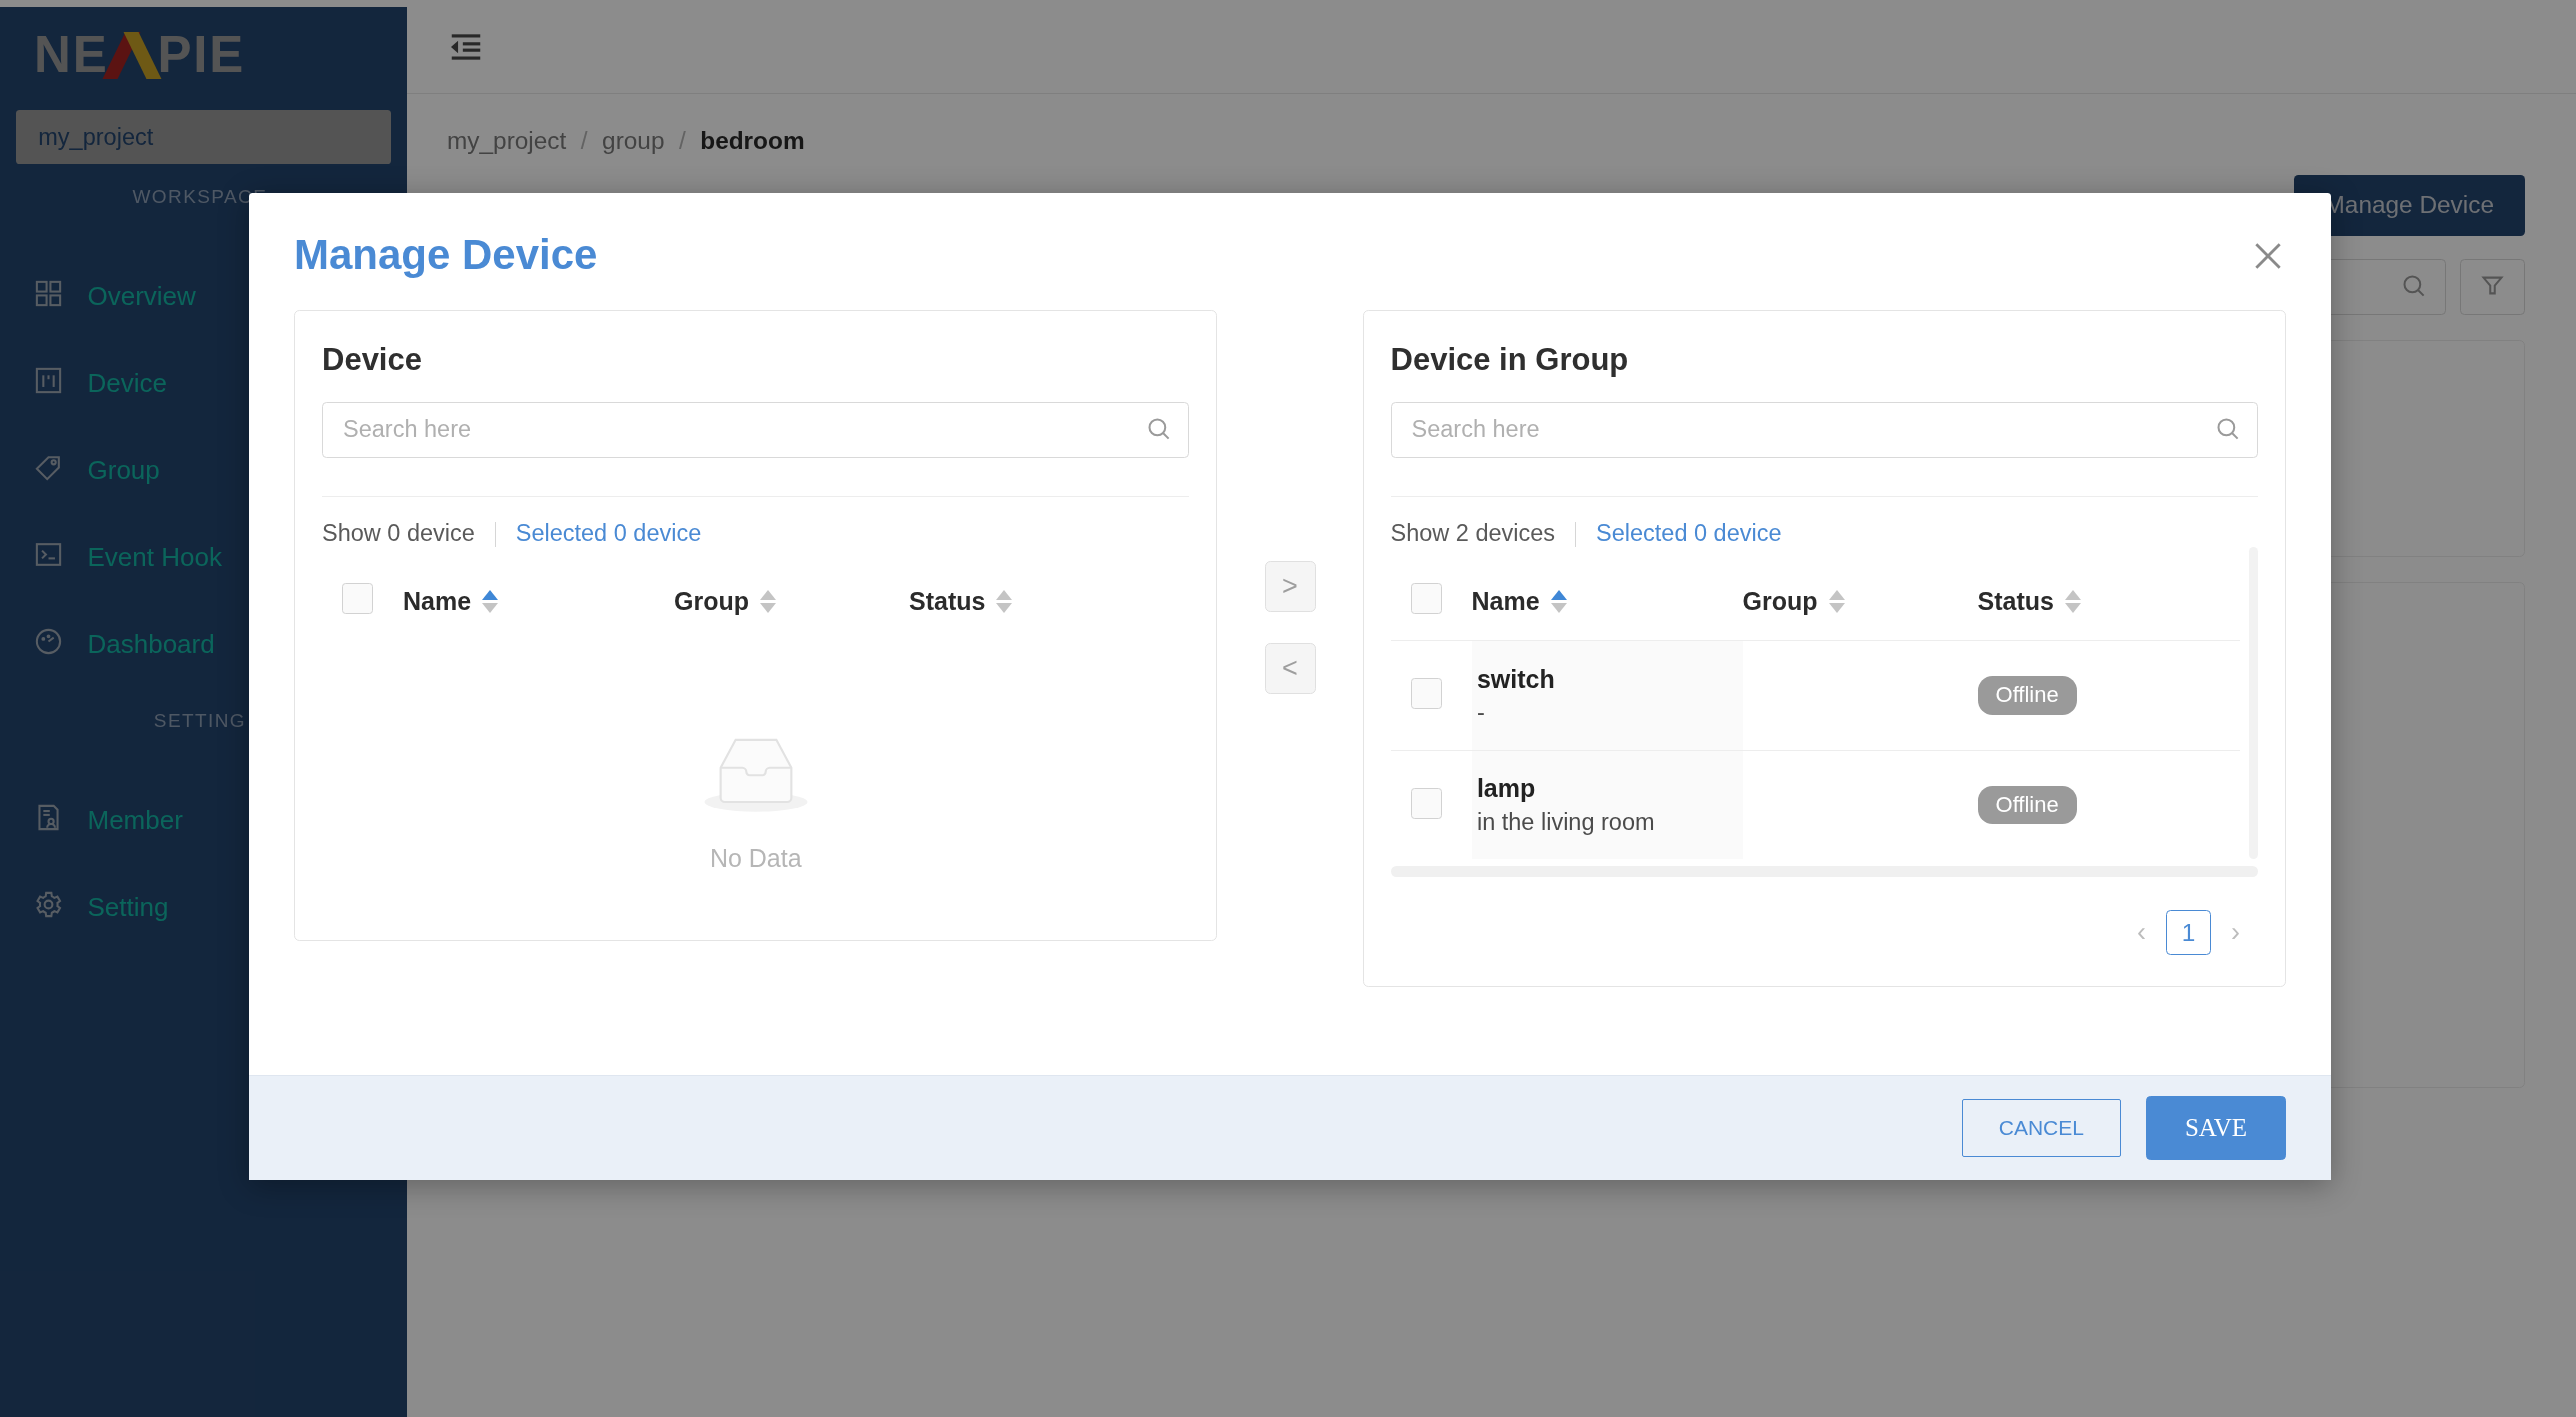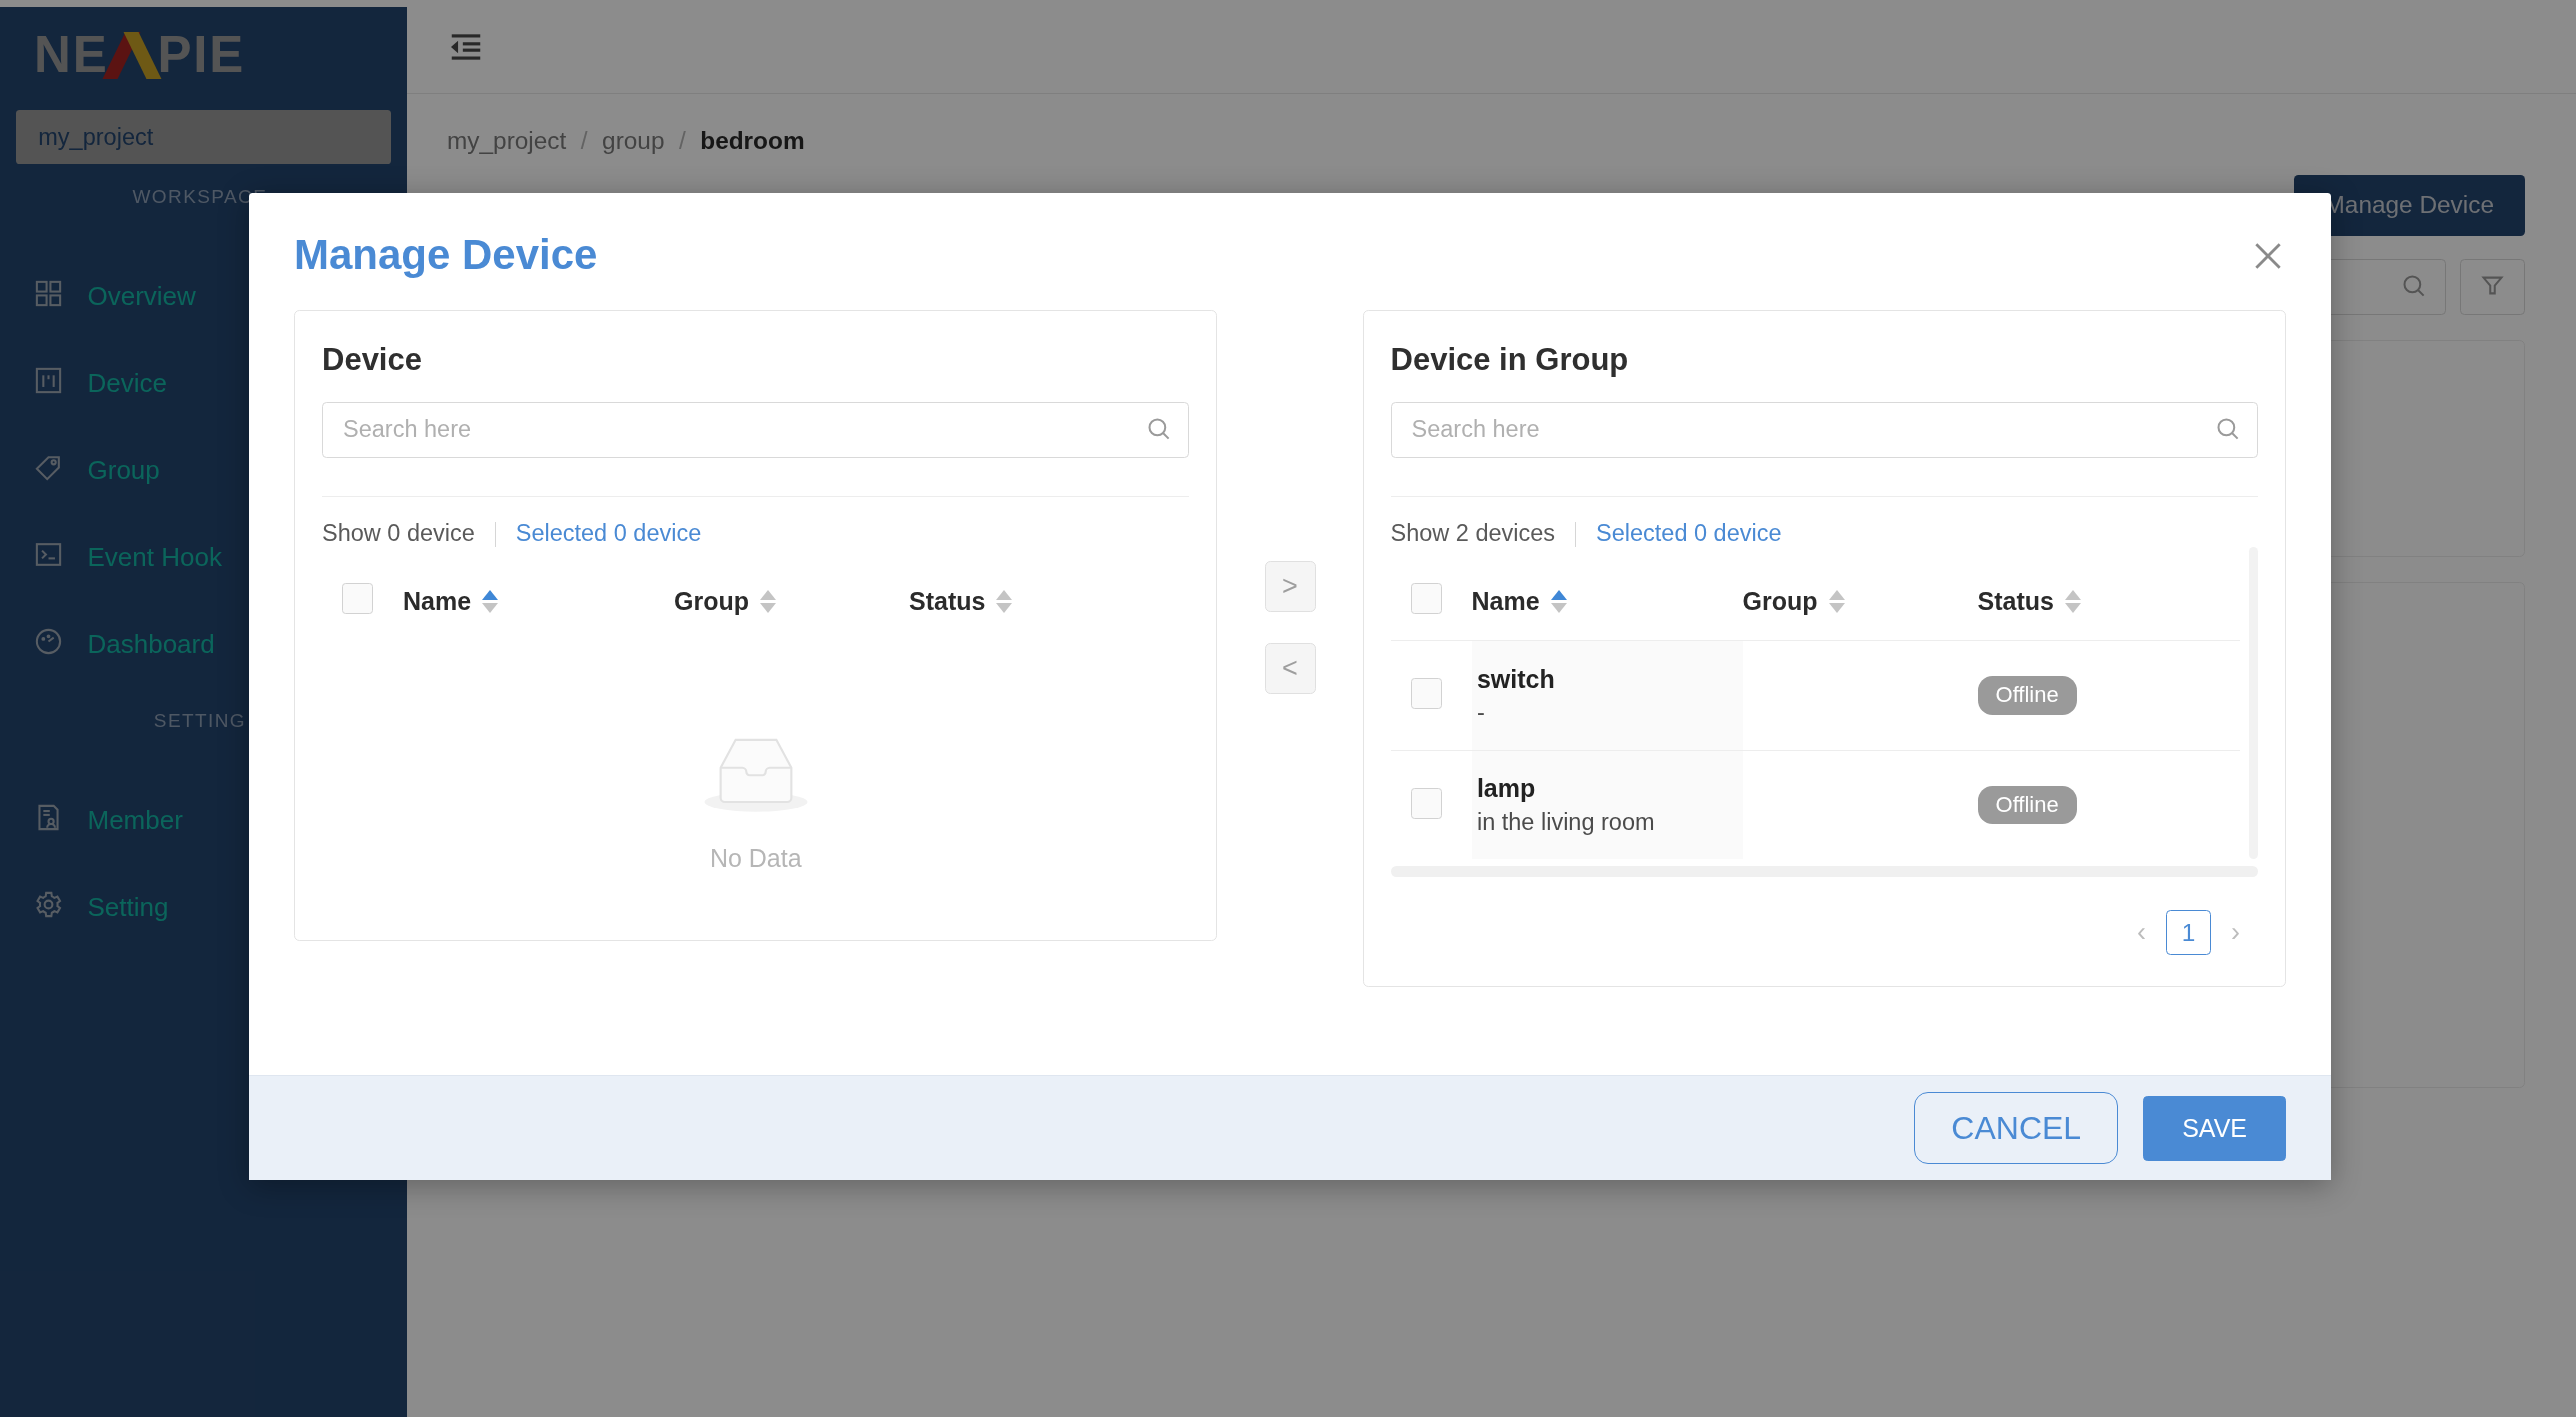--- a/index.html
+++ b/index.html
@@ -174,27 +174,27 @@
     width: 45px; height: 45px; border: 0.9px solid #4a8ad4; border-radius: 4.5px; color: #4a8ad4;
     display: flex; align-items: center; justify-content: center; font-size: 24.4px;
   }
 
   .modal-foot {
     height: 105px; background: #eaf0f8; border-top: 0.9px solid #dfe6f0;
     display: flex; align-items: center; justify-content: flex-end; gap: 25px; padding-right: 45px;
   }
   .btn-cancel {
     border: 0.9px solid #4a8ad4; color: #4a8ad4; background: transparent;
-    font-size: 32px; padding: 16.3px 36px; border-radius: 14px;
+    font-size: 21px; padding: 16.3px 36px; border-radius: 2px;
     font-family: "Liberation Sans", sans-serif;
   }
   .btn-save {
     background: #4a8ad4; color: #fff; border: 0.9px solid #4a8ad4;
     font-size: 25px; padding: 17px 38px; border-radius: 4.5px;
-    font-family: Liberation Sans, sans-serif;
+    font-family: Liberation Serif, serif;
   }
 </style>
 </head>
 <body>
 
 <div class="app">
 
   <aside class="sidebar">
     <div class="logo-wrap">
       <div class="logo">

